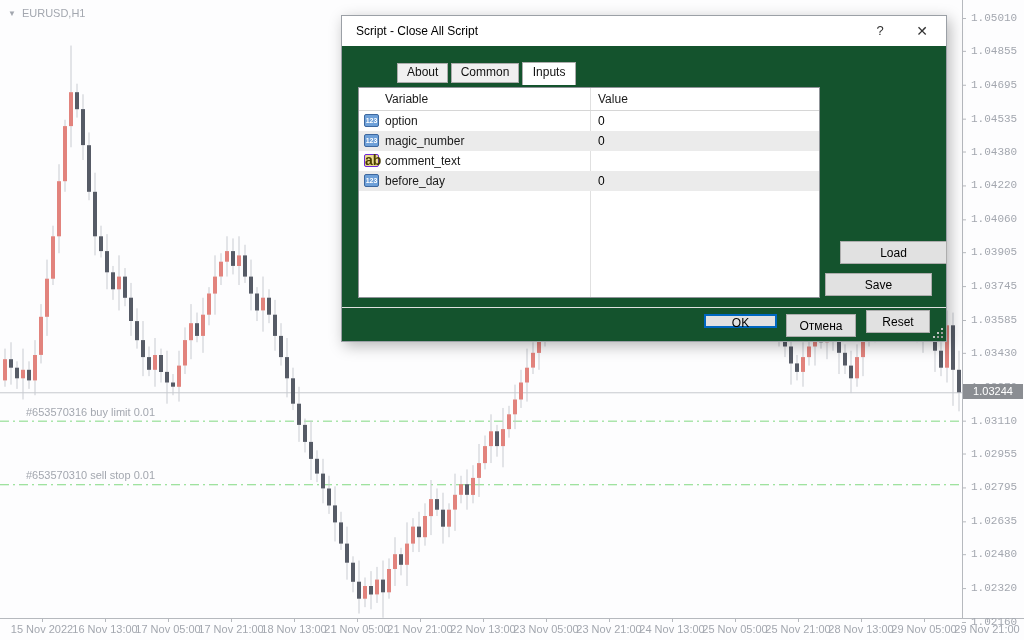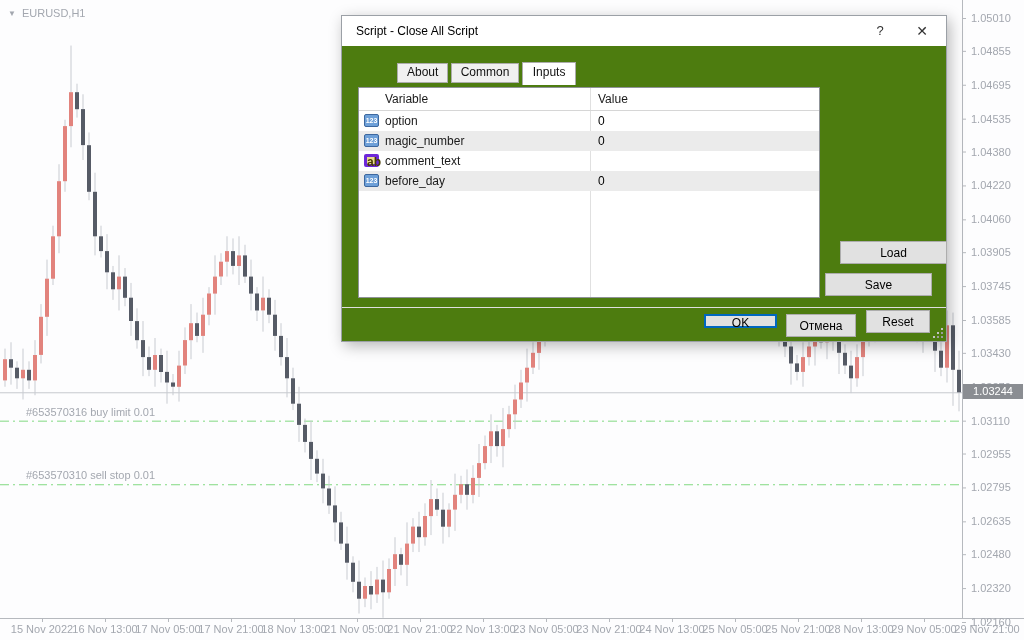--- a/index.html
+++ b/index.html
@@ -4,28 +4,28 @@
 <style>
   html,body{margin:0;padding:0;background:#fff;}
   body{width:1024px;height:640px;overflow:hidden;font-family:"Liberation Sans",sans-serif;}
   #stage{position:relative;width:1024px;height:640px;background:#fdfdfe;}
 
   
   #chart-svg{position:absolute;left:0;top:0;z-index:1;}
   .sym-label{position:absolute;left:8px;top:7px;z-index:2;color:#a3a7af;font-size:11px;display:flex;align-items:center;gap:6px;cursor:default;}
   .sym-label .tri{font-size:8px;color:#a3a7af;}
   .axis-label{position:absolute;color:#a3a7af;font-size:11px;z-index:2;white-space:nowrap;}
-  .price-axis-label{left:971px;}
+  .price-axis-label{left:971px;font-family:Liberation Mono, monospace;}
   .time-axis-label{top:623px;transform:translateX(-50%);}
   .order-label{position:absolute;left:26px;z-index:2;color:#a3a7af;font-size:11px;white-space:nowrap;cursor:default;}
   .price-badge{position:absolute;left:963px;width:60px;height:15px;background:#8a8d92;color:#fff;
     font-size:11px;line-height:15px;text-align:center;z-index:3;}
 
   
-  .dialog{position:absolute;left:341px;top:15px;width:604px;height:325px;z-index:10;background:#4d7c0f;
+  .dialog{position:absolute;left:341px;top:15px;width:604px;height:325px;z-index:10;background:#14532d;
     border:1px solid #9ba0a6;box-shadow:3px 4px 14px rgba(0,0,0,.28);font-size:12px;color:#111;}
   .titlebar{position:absolute;left:0;top:0;right:0;height:30px;background:#fff;}
   .title-text{position:absolute;left:14px;top:0;line-height:30px;color:#000;}
   .tb-btn{position:absolute;top:0;width:32px;height:30px;text-align:center;line-height:30px;color:#333;cursor:default;background:#fff;border:none;font-size:13px;font-family:"Liberation Sans",sans-serif;padding:0;}
   .help-btn{right:50px;}
   .close-btn{right:8px;font-size:14px;}
 
   .tabs{position:absolute;left:14px;top:44px;height:21px;z-index:3;padding-left:41px;}
   .tab{display:inline-block;vertical-align:bottom;background:#f0f0f0;border:1px solid #acacac;
     padding:2px 9px 3px;margin-right:-1px;line-height:13px;cursor:default;}
@@ -36,21 +36,21 @@
   .vt-header{position:relative;height:22px;border-bottom:1px solid #d6d6d6;padding-left:20px;}
   .vt-h1{position:absolute;left:26px;top:0;line-height:22px;color:#1a1a1a;}
   .vt-h2{position:absolute;left:239px;top:0;line-height:22px;color:#1a1a1a;}
   .vt-row{position:relative;height:20px;line-height:20px;}
   .vt-row.alt{background:#ebebeb;}
   .vt-name{position:absolute;left:26px;top:0;color:#1a1a1a;}
   .vt-value{position:absolute;left:239px;top:0;right:2px;color:#000;}
   .var-icon{position:absolute;left:5px;top:3px;width:15px;height:13px;border-radius:2px;
     text-align:center;font-weight:bold;box-sizing:border-box;}
   .icon-int{background:#6ea0d8;border:1px solid #3d689f;color:#fff;font-size:7px;line-height:11px;}
-  .icon-str{background:#e9da8f;border:3px solid #6d28d9;color:#4a3d00;font-size:12px;line-height:11px;}
+  .icon-str{background:#e9da8f;border:1px solid #6d28d9;color:#4a3d00;font-size:14px;line-height:11px;}
 
   .btn{position:absolute;background:#e1e1e1;border:1px solid #adadad;font-size:12px;color:#000;
     font-family:"Liberation Sans",sans-serif;text-align:center;padding:0;cursor:default;}
   .btn-load{left:483px;top:225px;width:107px;height:23px;margin-left:15px;}
   .btn-save{left:483px;top:257px;width:107px;height:23px;}
   .btn-ok{left:362px;top:298px;width:73px;height:14px;border:2px solid #0067c0;}
   .btn-cancel{left:444px;top:298px;width:70px;height:23px;}
   .btn-reset{left:524px;top:294px;width:64px;height:23px;}
   .footer-line{position:absolute;left:0;right:0;top:291px;border-top:1px solid #dfdfdf;}
   .grip{position:absolute;right:3px;bottom:3px;width:11px;height:11px;}

